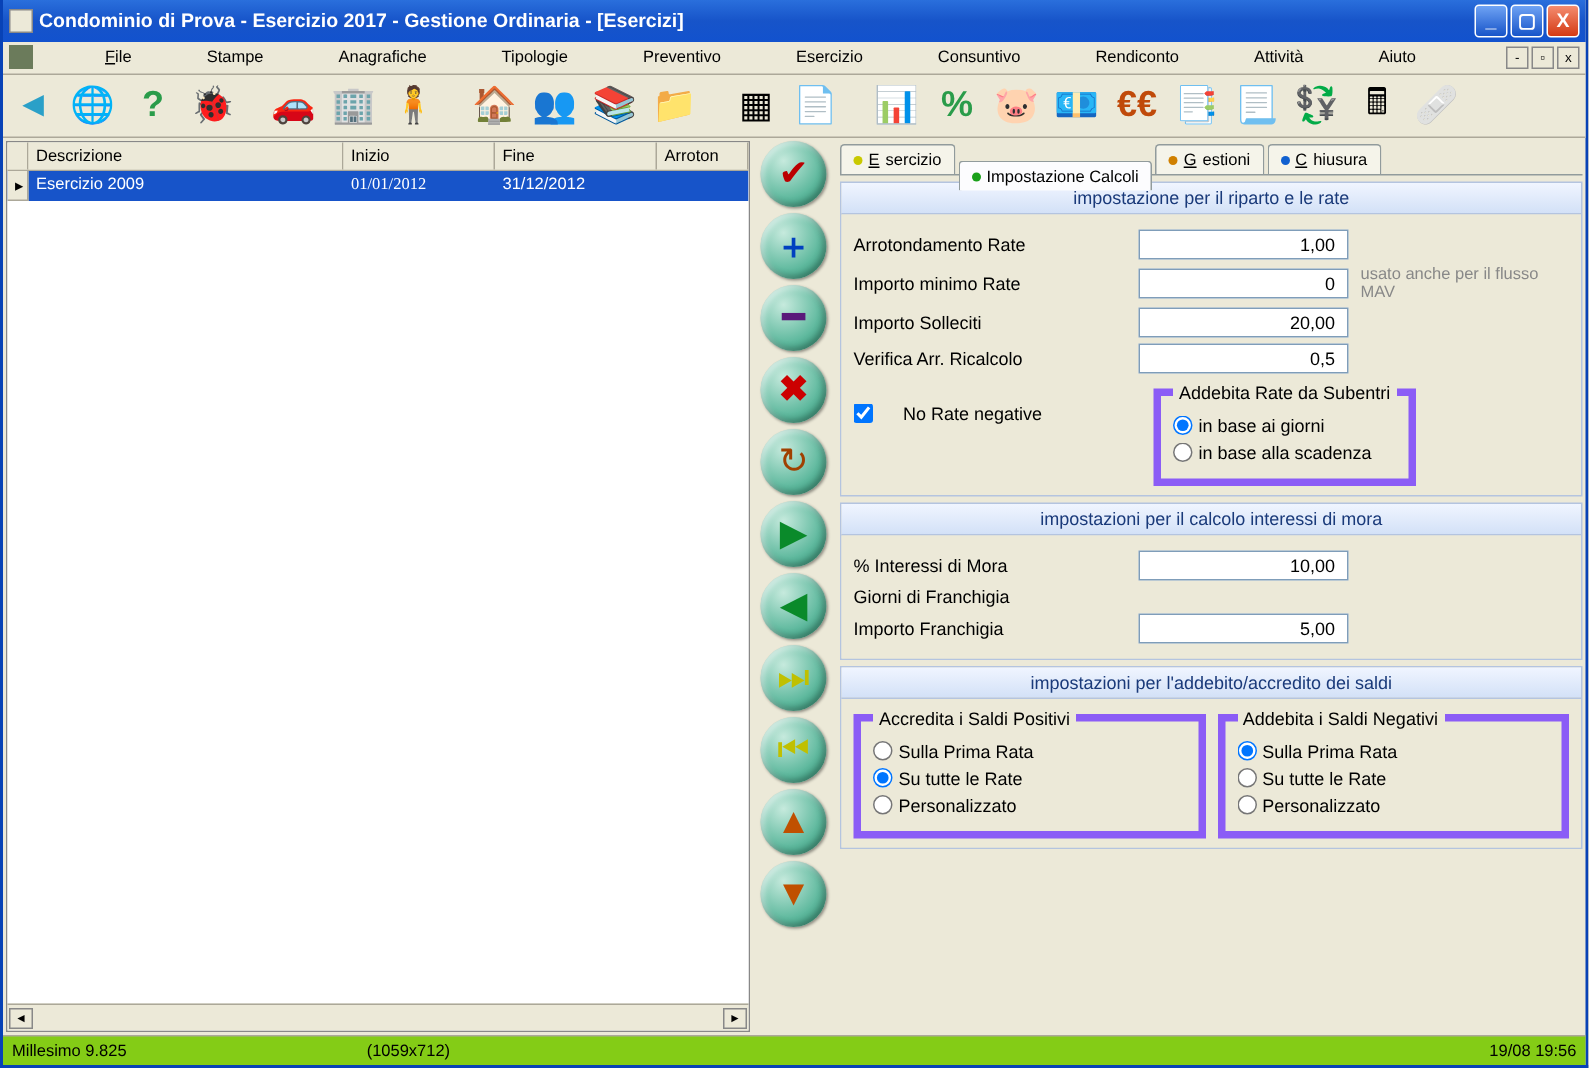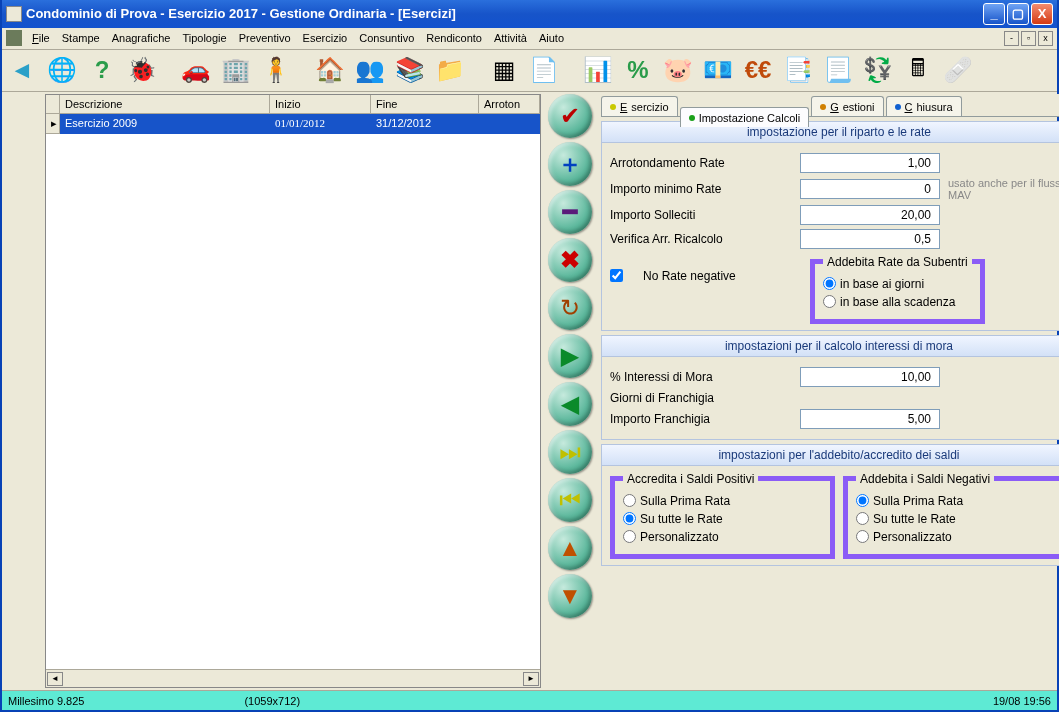--- a/index.html
+++ b/index.html
@@ -7,30 +7,30 @@
 
 .titlebar { height: 28px; background: linear-gradient(to bottom, #2a6fdc 0%, #1754c9 50%, #1252ce 100%); display: flex; align-items: center; padding: 0 4px; color: #fff; font-weight: bold; font-size: 13px; }
 .titlebar .icon { width: 16px; height: 16px; background: #ece9d8; margin-right: 4px; border: 1px solid #888; }
 .titlebar .title { flex: 1; }
 .titlebar .winbtn { width: 22px; height: 22px; margin-left: 2px; border-radius: 3px; display: flex; align-items: center; justify-content: center; font-weight: bold; font-size: 13px; cursor: pointer; }
 .titlebar .min, .titlebar .max { background: linear-gradient(to bottom, #6fa3f4, #1754c9); border: 1px solid #fff; color: #fff; }
 .titlebar .close { background: linear-gradient(to bottom, #f48c6f, #d43a14); border: 1px solid #fff; color: #fff; }
 
 .menubar { height: 22px; background: #ece9d8; display: flex; align-items: center; padding: 0 4px; border-bottom: 1px solid #aca899; }
 .menubar .mitemicon { width: 16px; height: 16px; background: #6b7b5b; margin-right: 4px; }
-.menubar .mitem { padding: 2px 6px; cursor: pointer; }
+.menubar .mitem { padding: 2px 6px; cursor: pointer; margin-left: 38px; }
 .menubar .mitem .ul { text-decoration: underline; }
 .menubar .rightctrls { margin-left: auto; display: flex; gap: 2px; }
 .menubar .mdibtn { width: 15px; height: 15px; border: 1px solid #888; background: #ece9d8; font-size: 9px; display: flex; align-items: center; justify-content: center; cursor: pointer; }
 
 .toolbar { height: 42px; background: #ece9d8; display: flex; align-items: center; padding: 0 4px; gap: 8px; border-bottom: 1px solid #aca899; }
 .toolbar .tbtn { width: 32px; height: 32px; display: flex; align-items: center; justify-content: center; cursor: pointer; font-size: 24px; }
 .toolbar .sep { width: 6px; }
 
-.mainarea { display: flex; height: calc(712px - 28px - 22px - 42px - 20px); margin-left: 41px; }
+.mainarea { display: flex; height: calc(712px - 28px - 22px - 42px - 20px); }
 
 .leftpanel { flex: 0 0 496px; display: flex; flex-direction: column; border: 1px solid #888; margin: 2px 0 2px 2px; background: #fff; }
 .gridhead { display: flex; background: #ece9d8; border-bottom: 1px solid #aca899; }
 .gridhead .gh { border-right: 1px solid #aca899; padding: 3px 5px; background: #ece9d8; }
 .gridhead .gh0 { width: 14px; }
 .gridhead .gh1 { width: 210px; }
 .gridhead .gh2 { width: 101px; }
 .gridhead .gh3 { width: 108px; }
 .gridhead .gh4 { flex: 1; }
 .gridbody { flex: 1; overflow: hidden; background: #fff; }
@@ -64,21 +64,21 @@
 
 .fieldsetrow { display: flex; gap: 10px; align-items: flex-start; margin-top: 6px; }
 .checkbox-lone { display: flex; align-items: center; gap: 20px; font-size: 12px; width: 190px; padding-top: 14px; }
 fieldset { border: 5px solid #8b5cf6; padding: 4px 8px 6px 8px; font-size: 12px; }
 fieldset legend { padding: 0 4px; font-size: 12px; }
 .radiorow { display: flex; align-items: center; gap: 4px; margin: 4px 0; font-size: 12px; }
 
 .twofieldsets { display: flex; gap: 8px; }
 .twofieldsets fieldset { flex: 1; }
 
-.statusbar { height: 20px; background: #5eead4; border-top: 1px solid #aca899; display: flex; align-items: center; padding: 4px 6px; font-size: 11px; }
+.statusbar { height: 20px; background: #84cc16; border-top: 1px solid #aca899; display: flex; align-items: center; padding: 4px 6px; font-size: 11px; }
 .statusbar .stseg { margin-right: 20px; }
 .statusbar .stright { margin-left: auto; }
 
 .outer { width: 1059px; height: 712px; border: 2px solid #0842b6; border-top: none; display: flex; flex-direction: column; }
 </style>
 </head>
 <body>
 
 <div class="outer">
   <div class="titlebar">

